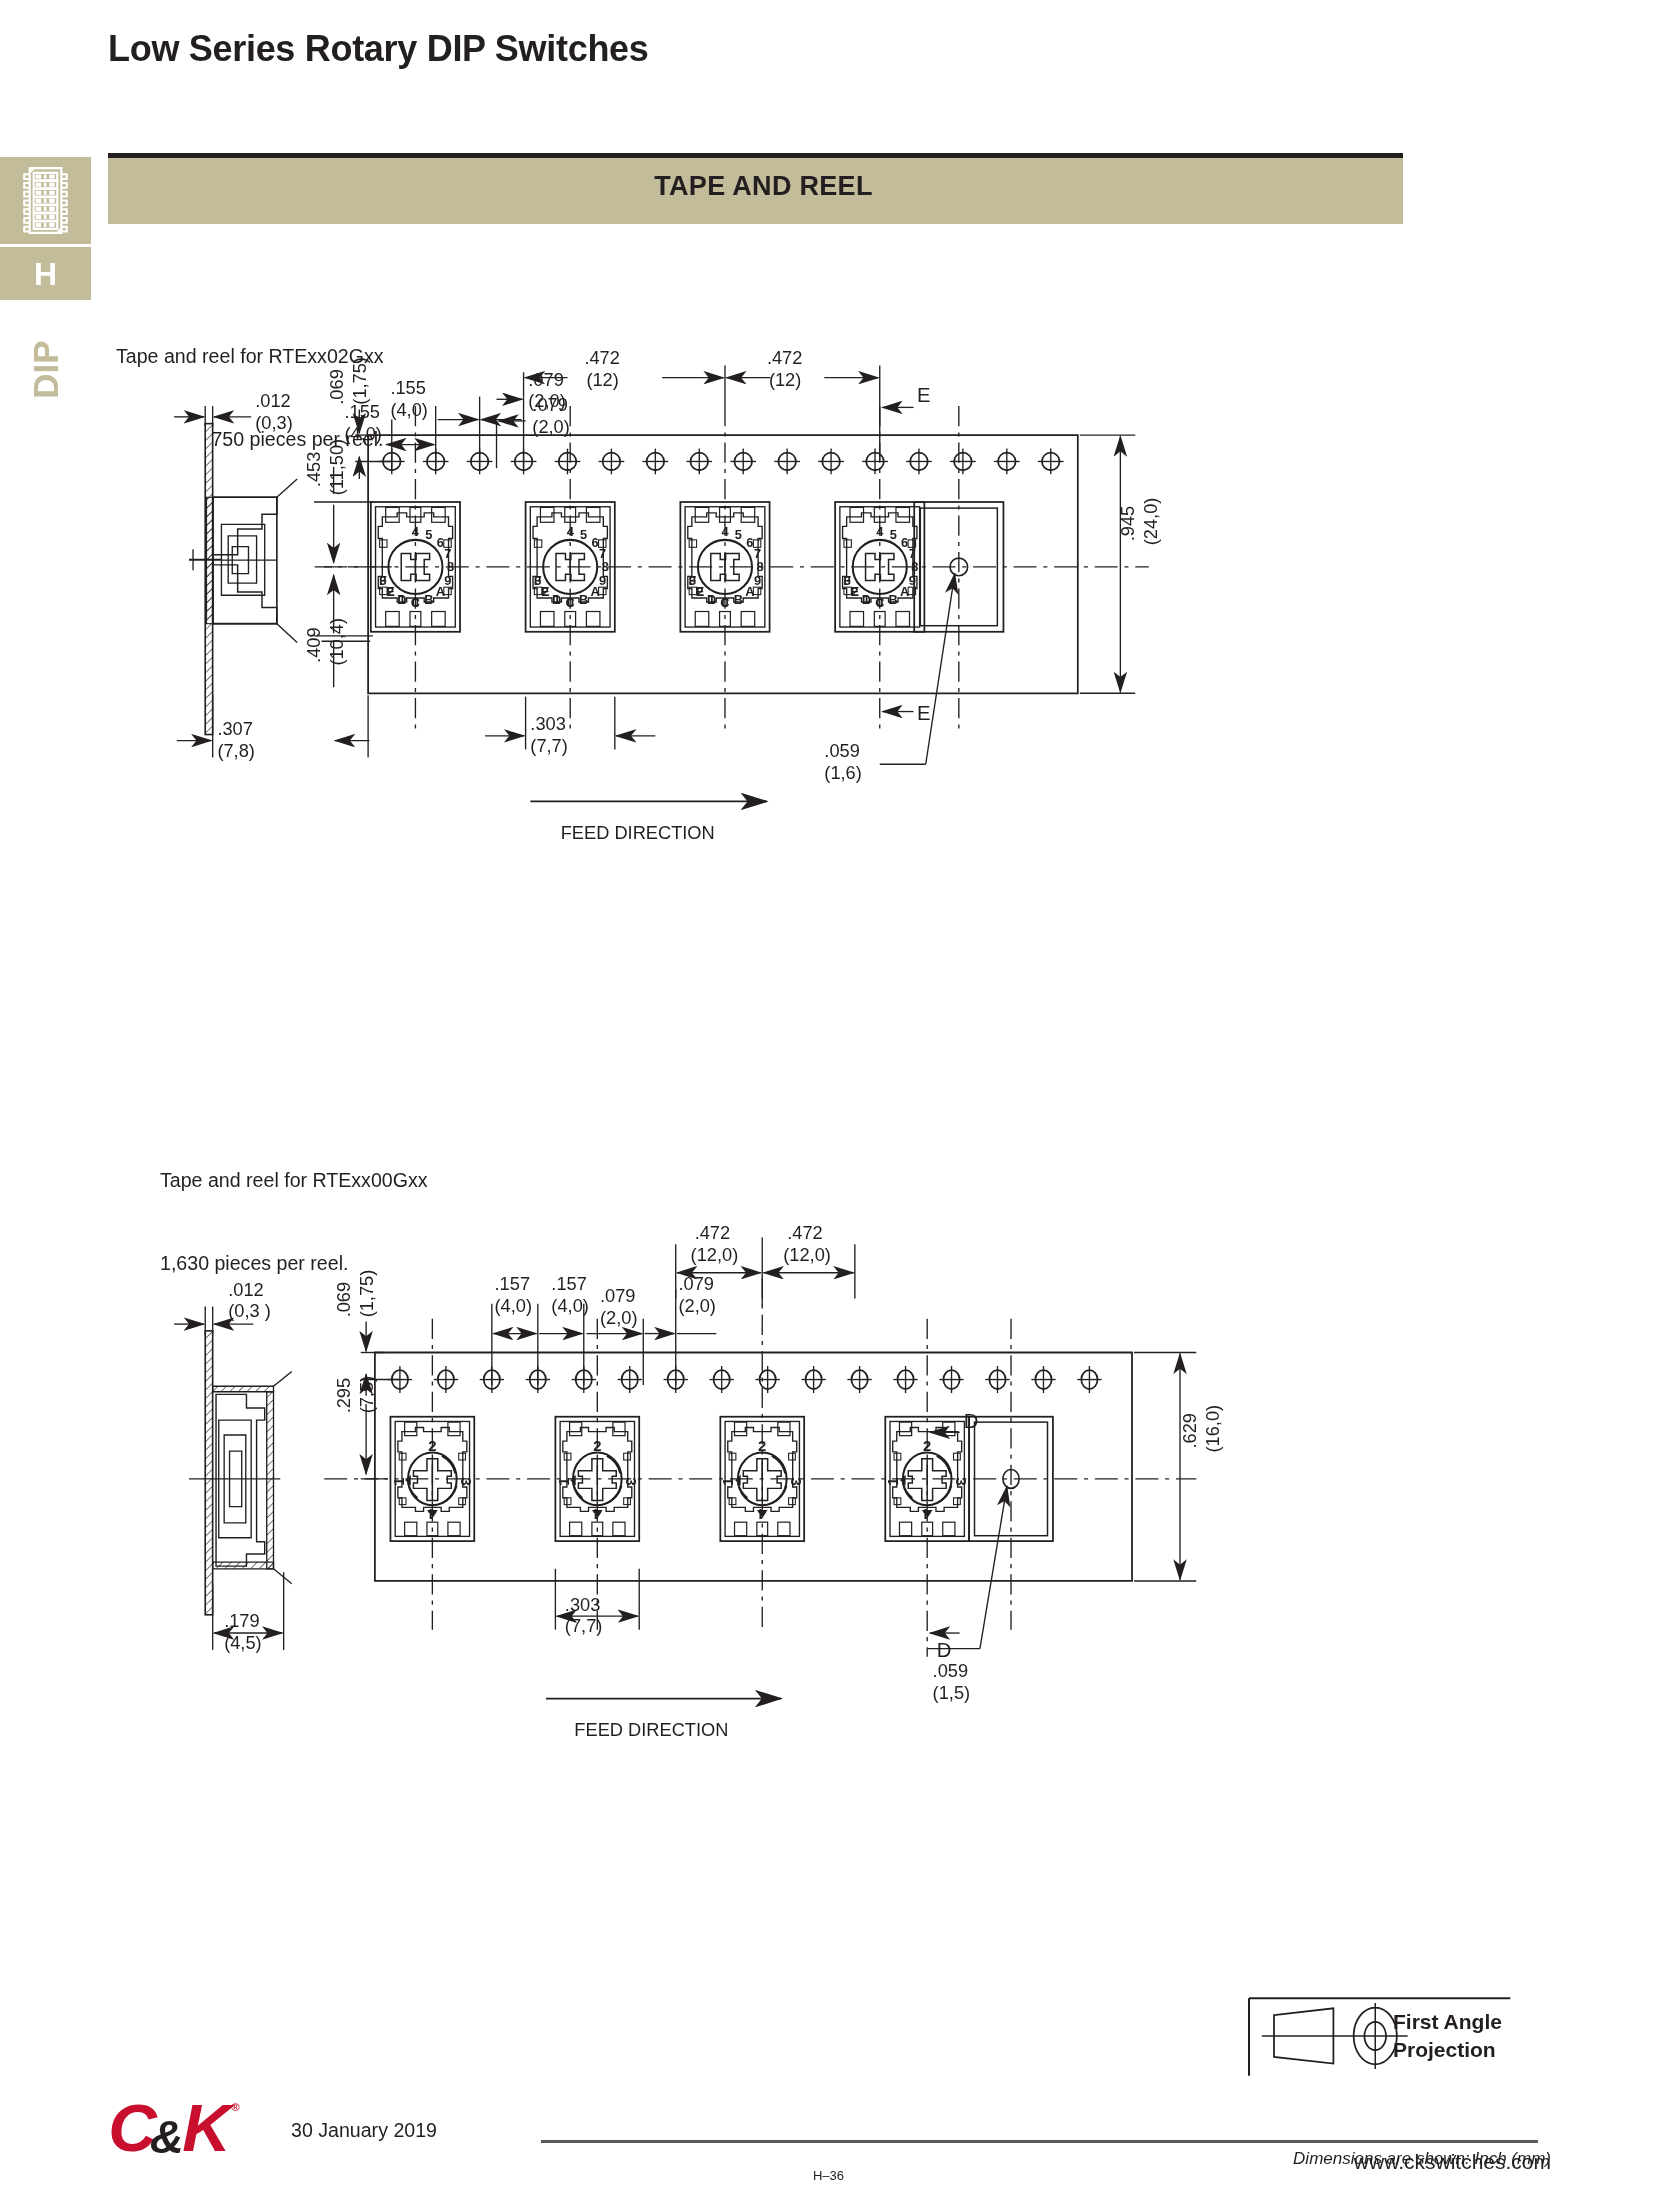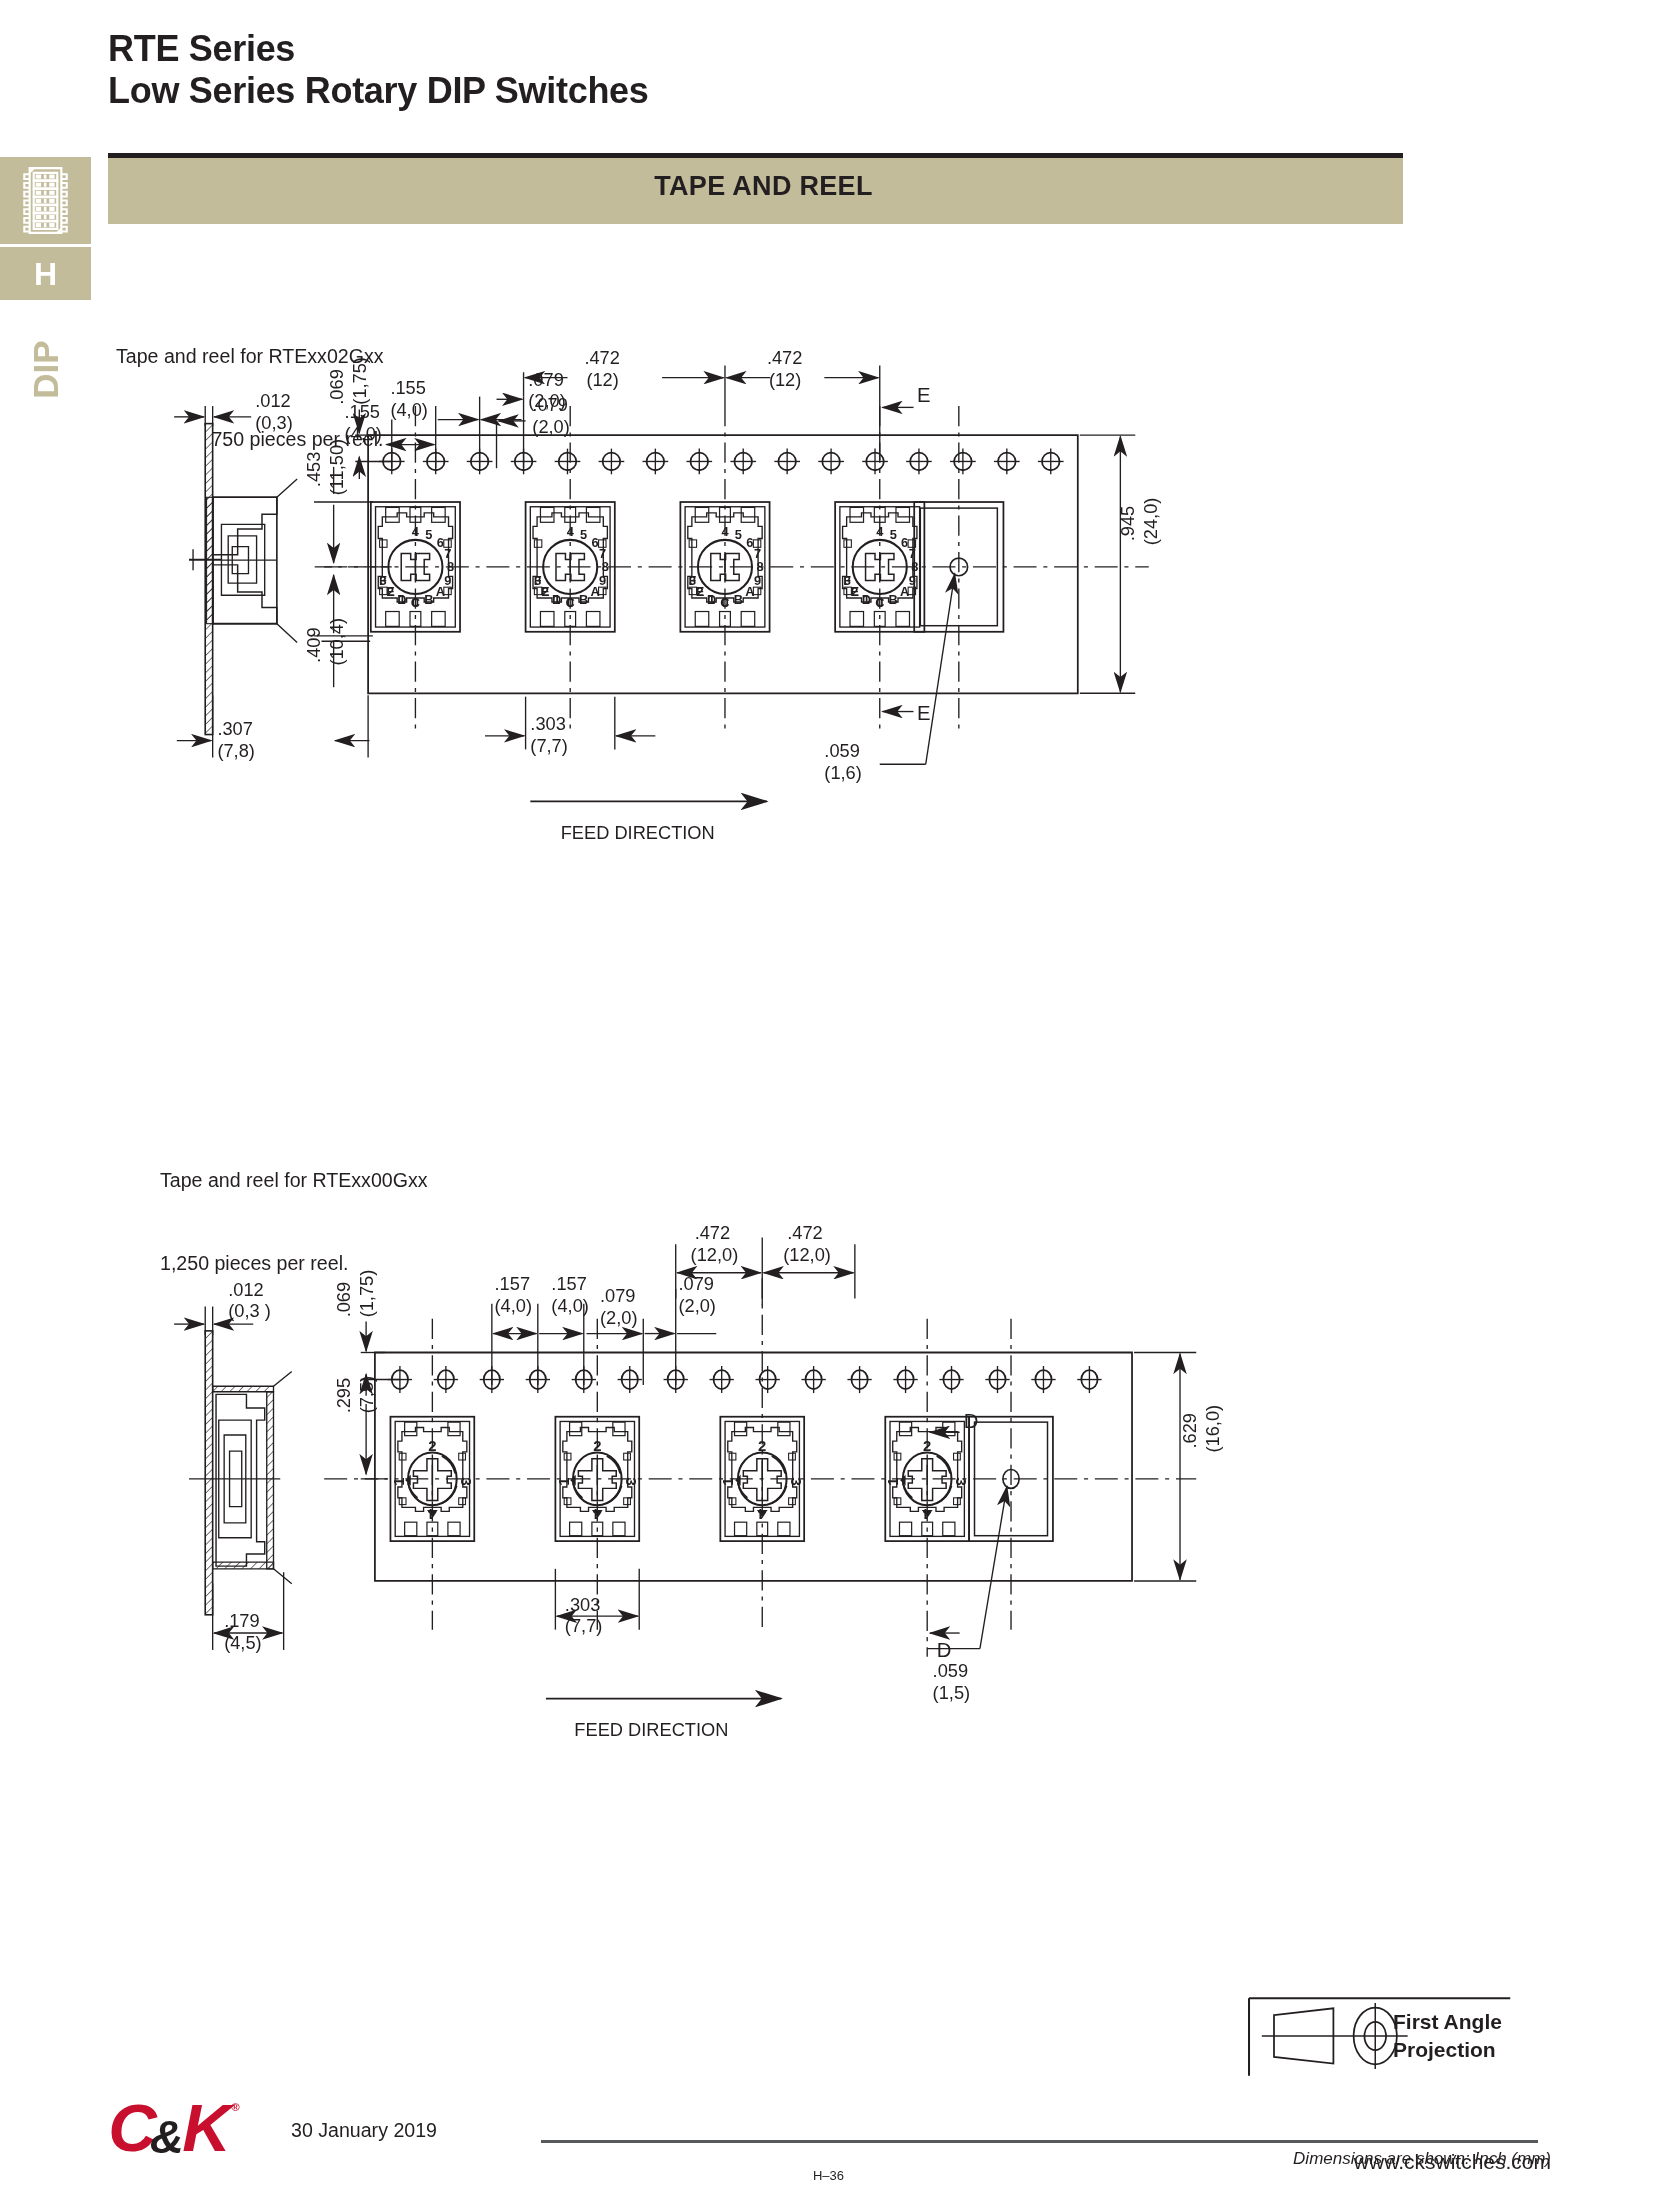--- a/index.html
+++ b/index.html
@@ -100,21 +100,20 @@
   </div>
 
   <div class="tab-h">
     <span>H</span>
   </div>
   <div class="tab-dip">
     <span>DIP</span>
   </div>
 
   <div class="title">
-    <div>RTE Series</div>
     <div>Low Series Rotary DIP Switches</div>
   </div>
   <div class="rule"></div>
   <div class="banner">
     <span>TAPE AND REEL</span>
   </div>
 
   <div class="cap cap1">
     <div>Tape and reel for RTExx02Gxx</div>
     <div> 750 pieces per reel.</div>
@@ -362,21 +361,21 @@
         <g stroke-width="2.6">
           <line x1="505" y1="625" x2="855" y2="625" marker-end="url(#ah)"></line>
         </g>
         <text x="550" y="680" font-size="27" fill="#231f20" stroke="none">FEED DIRECTION</text>
       </g>
     </svg>
   </div>
 
   <div class="cap cap2">
     <div>Tape and reel for RTExx00Gxx</div>
-    <div>1,250 pieces per reel.</div>
+    <div>1,630 pieces per reel.</div>
   </div>
 
   <div class="dwg" style="left:189px;top:1251px;">
     <svg width="1183" height="541" viewBox="0 0 1750 800">
       <defs>
         <pattern id="hatch2" width="9" height="9" patternUnits="userSpaceOnUse" patternTransform="rotate(45)">
           <line x1="0" y1="0" x2="0" y2="9" stroke="#231f20" stroke-width="1.8"></line>
         </pattern>
         <g id="sprocket2">
           <ellipse cx="0" cy="0" rx="12" ry="14" fill="none" stroke="#231f20" stroke-width="2.6"></ellipse>

